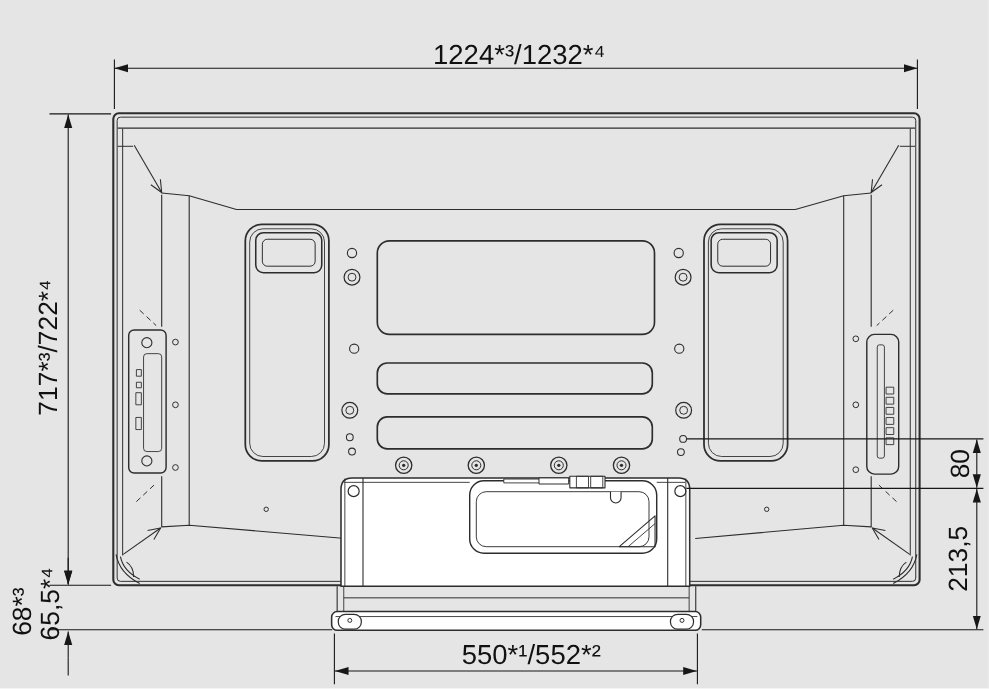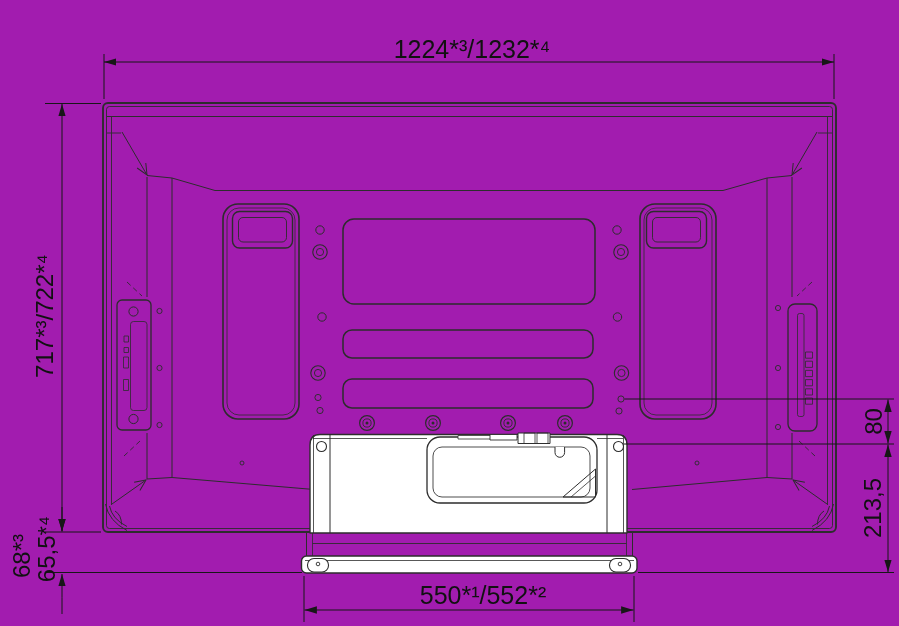--- a/index.html
+++ b/index.html
@@ -1,16 +1,16 @@
 <!DOCTYPE html>
 <html><head>
 <meta charset="utf-8">
 <style>
   html,body{margin:0;padding:0;background:#ffffff;}
-  .stage{position:relative;width:899px;height:626px;background:#a21caf;overflow:hidden;}
+  .stage{position:relative;width:899px;height:626px;background:#e5e5e5;overflow:hidden;}
   svg{display:block;}
   .ln{fill:none;stroke:#2d2d2d;stroke-linejoin:round;stroke-linecap:butt;}
   .dm{fill:none;stroke:#171717;stroke-width:1;}
   .wfill{fill:#ffffff;}
   .dash{stroke-dasharray:5 3.5;}
   text{font-family:"Liberation Sans","DejaVu Sans",sans-serif;fill:#111111;}
   .lbl{font-size:25px;}
   .lbls{font-size:24px;}
 </style>
 </head>

